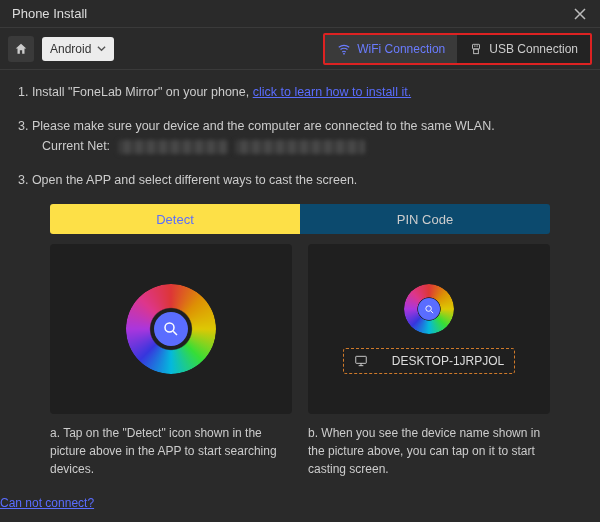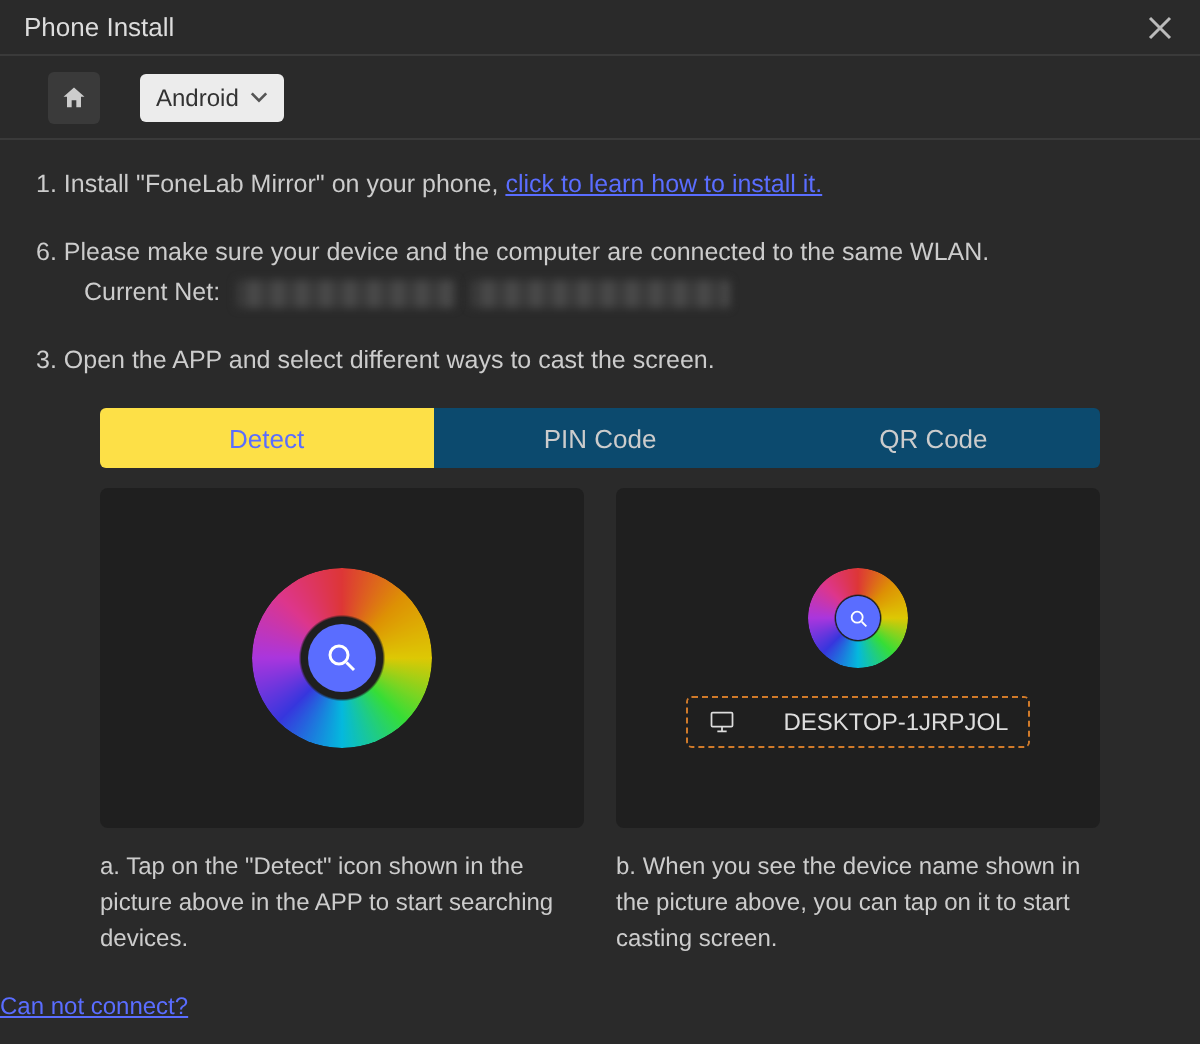--- a/index.html
+++ b/index.html
@@ -18,22 +18,22 @@
     align-items: center;
     padding: 0 8px 0 12px;
     border-bottom: 1px solid #3a3a3a;
   }
   .titlebar-title { flex: 1; font-size: 13px; color: #ddd; }
   .close-x { width: 24px; height: 24px; display:flex; align-items:center; justify-content:center; color:#aaa; cursor:pointer; }
   .toolbar {
     height: 42px;
     display: flex;
     align-items: center;
-    padding: 0 24px;
-    gap: 20px;
+    padding: 0 8px;
+    gap: 8px;
     border-bottom: 1px solid #3a3a3a;
   }
   .home-btn {
     width: 26px; height: 26px;
     display:flex; align-items:center; justify-content:center;
     background:#3a3a3a; border-radius:3px; cursor:pointer;
   }
   .dropdown {
     background:#ececec; color:#333; border-radius:3px;
     height:24px; padding:0 8px; display:flex; align-items:center; gap:6px;
@@ -128,45 +128,62 @@
         <path fill="#ccc" d="M12 3l9 8h-3v9h-4v-6H10v6H6v-9H3z"></path>
       </svg>
   </div>
   <div class="dropdown">
     <span>Android</span>
     <svg width="9" height="9" viewBox="0 0 10 10">
         <path d="M1 3 L5 7 L9 3" stroke="#555" stroke-width="1.5" fill="none"></path>
       </svg>
   </div>
   <div class="spacer"></div>
+  <div class="conn-group">
+    <div class="conn-btn conn-wifi">
+      <svg width="14" height="14" viewBox="0 0 24 24">
+          <path fill="none" stroke="#6a7cff" stroke-width="2" d="M3 9a15 15 0 0 1 18 0M6 13a10 10 0 0 1 12 0M9 17a5 5 0 0 1 6 0"></path>
+          <circle cx="12" cy="20" r="1.5" fill="#6a7cff"></circle>
+        </svg>
+      <span>WiFi Connection</span>
+    </div>
+    <div class="conn-btn conn-usb">
+      <svg width="14" height="14" viewBox="0 0 24 24">
+          <rect x="6" y="4" width="12" height="8" rx="1" fill="none" stroke="#ccc" stroke-width="1.5"></rect>
+          <rect x="9" y="6" width="2" height="2" fill="#ccc"></rect>
+          <rect x="13" y="6" width="2" height="2" fill="#ccc"></rect>
+          <rect x="8" y="12" width="8" height="8" fill="none" stroke="#ccc" stroke-width="1.5"></rect>
+        </svg>
+      <span>USB Connection</span>
+    </div>
+  </div>
 </div>
 
 <div class="body">
 
   <div class="step">
     <span>1. Install "FoneLab Mirror" on your phone, </span><span class="link">click to learn how to install it.</span>
   </div>
 
   <div class="step">
-    <div>6. Please make sure your device and the computer are connected to the same WLAN.</div>
+    <div>3. Please make sure your device and the computer are connected to the same WLAN.</div>
     <div class="net-line">
       <span>Current Net:</span>
       <span class="blur-strip"></span>
       <span class="blur-strip" style="width:130px"></span>
     </div>
   </div>
 
   <div class="step">
     <span>3. Open the APP and select different ways to cast the screen.</span>
   </div>
 
   <div class="tabs">
     <div class="tab active">Detect</div>
     <div class="tab">PIN Code</div>
-    <div class="tab">QR Code</div>
   </div>
 
   <div class="cards">
     <div class="card">
       <div class="color-ring">
         <div class="ring-bg"></div>
         <div class="ring-center">
           <svg width="18" height="18" viewBox="0 0 24 24">
               <circle cx="10" cy="10" r="6" fill="none" stroke="#fff" stroke-width="2"></circle>
               <path d="M15 15 L20 20" stroke="#fff" stroke-width="2"></path>

